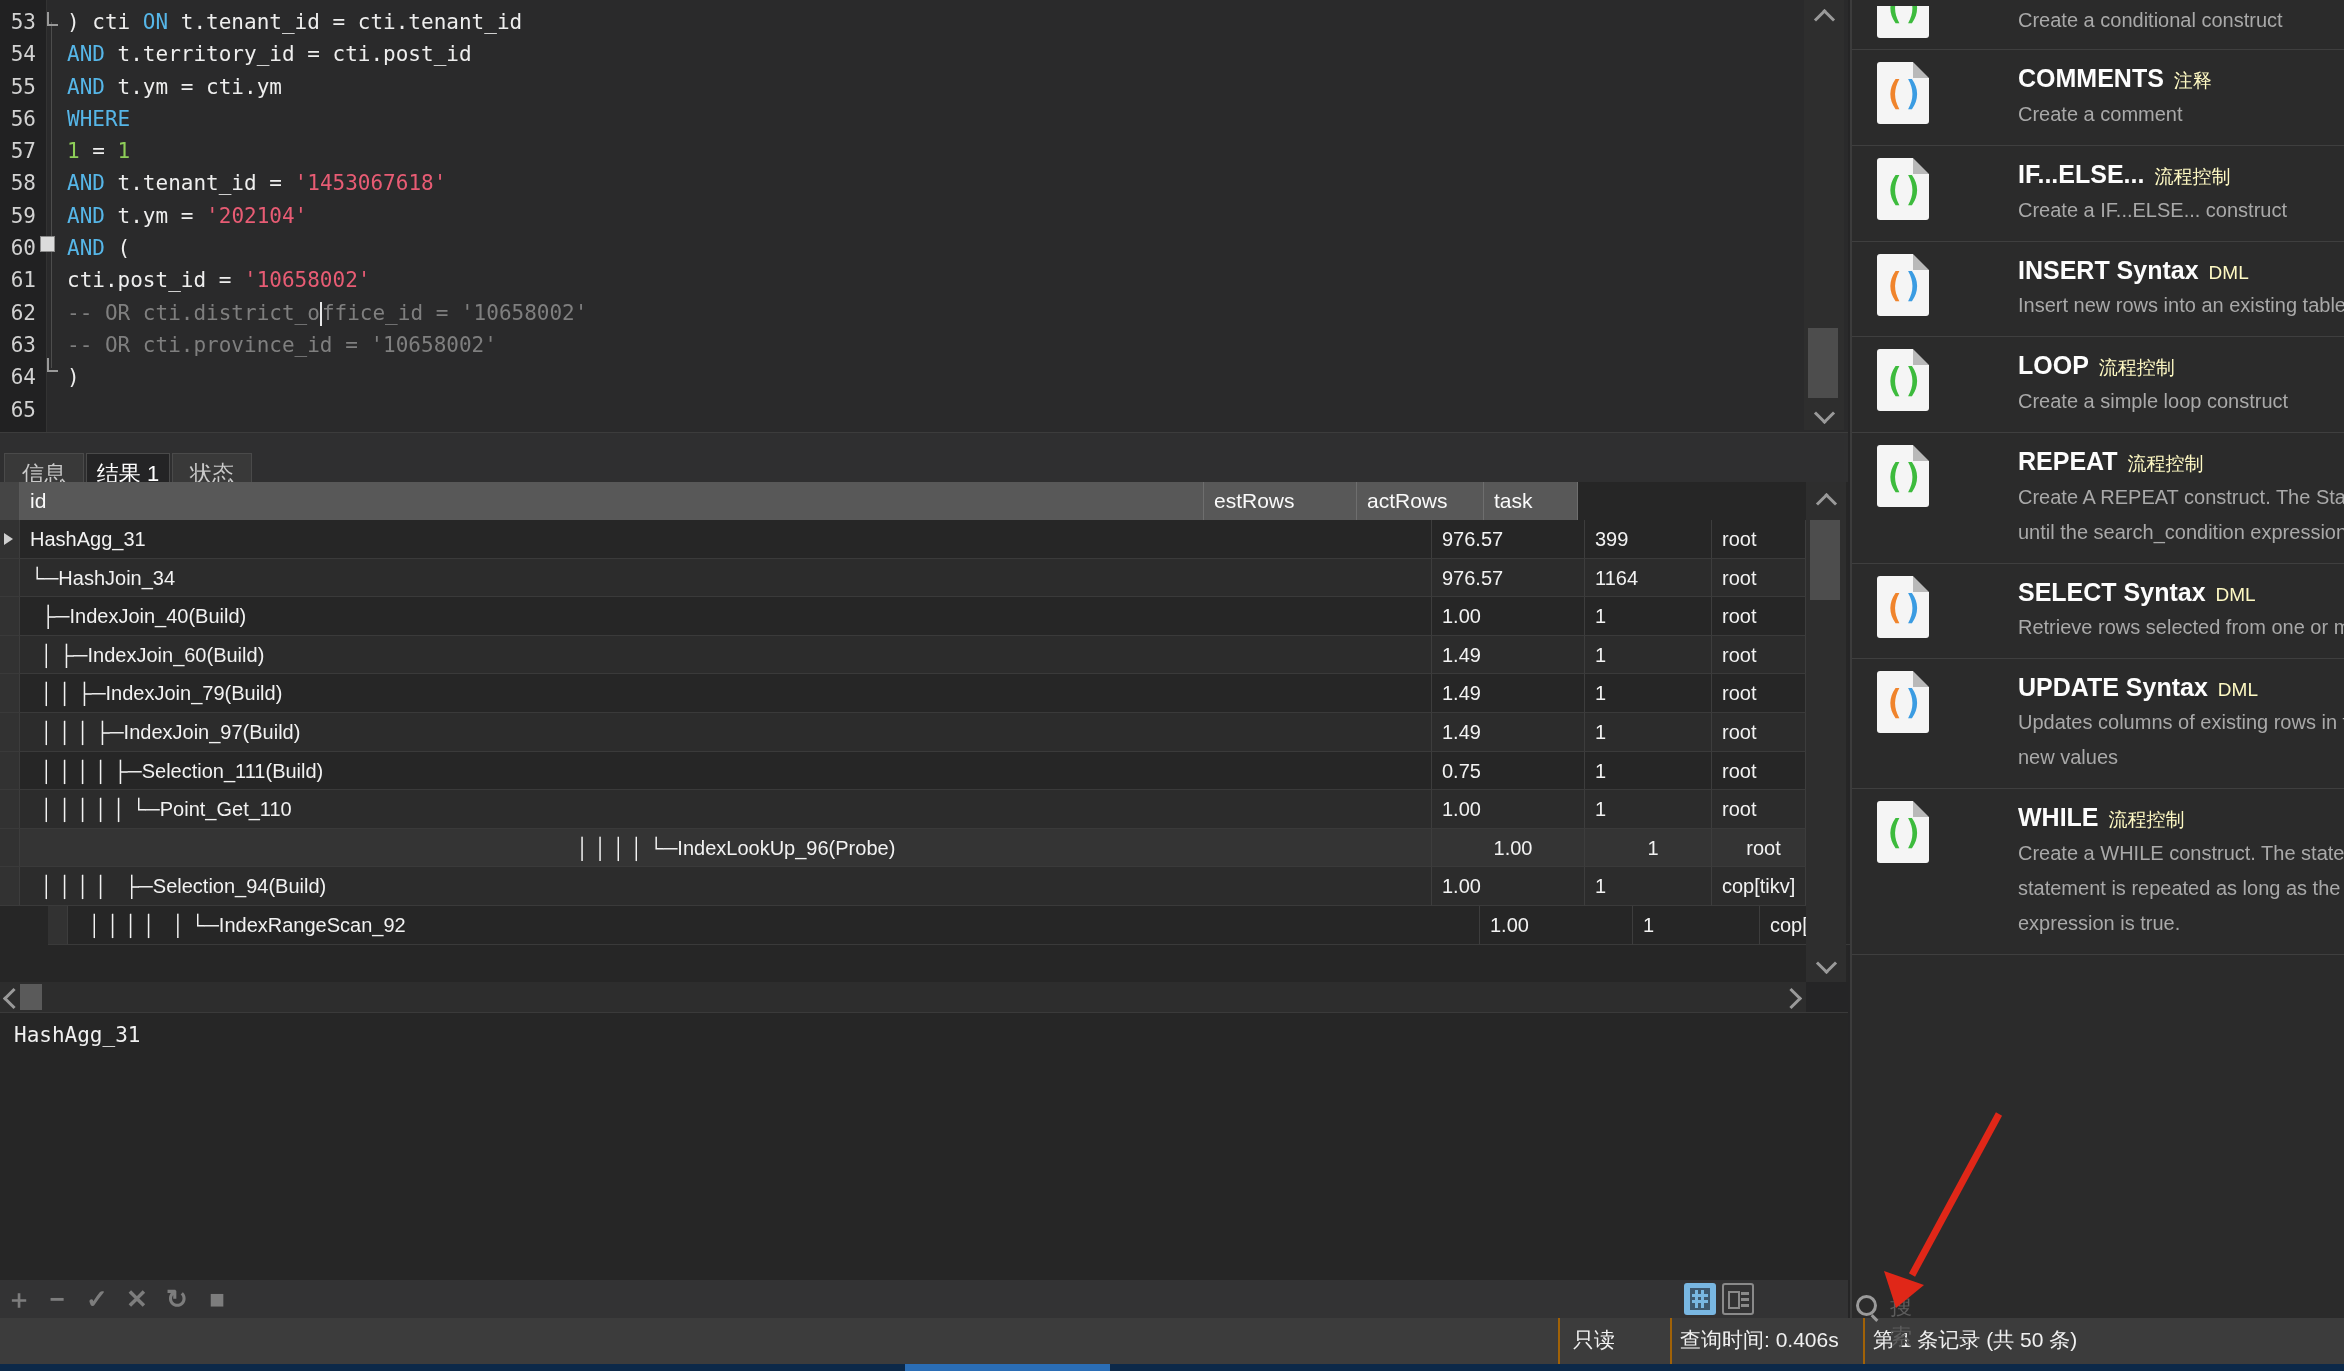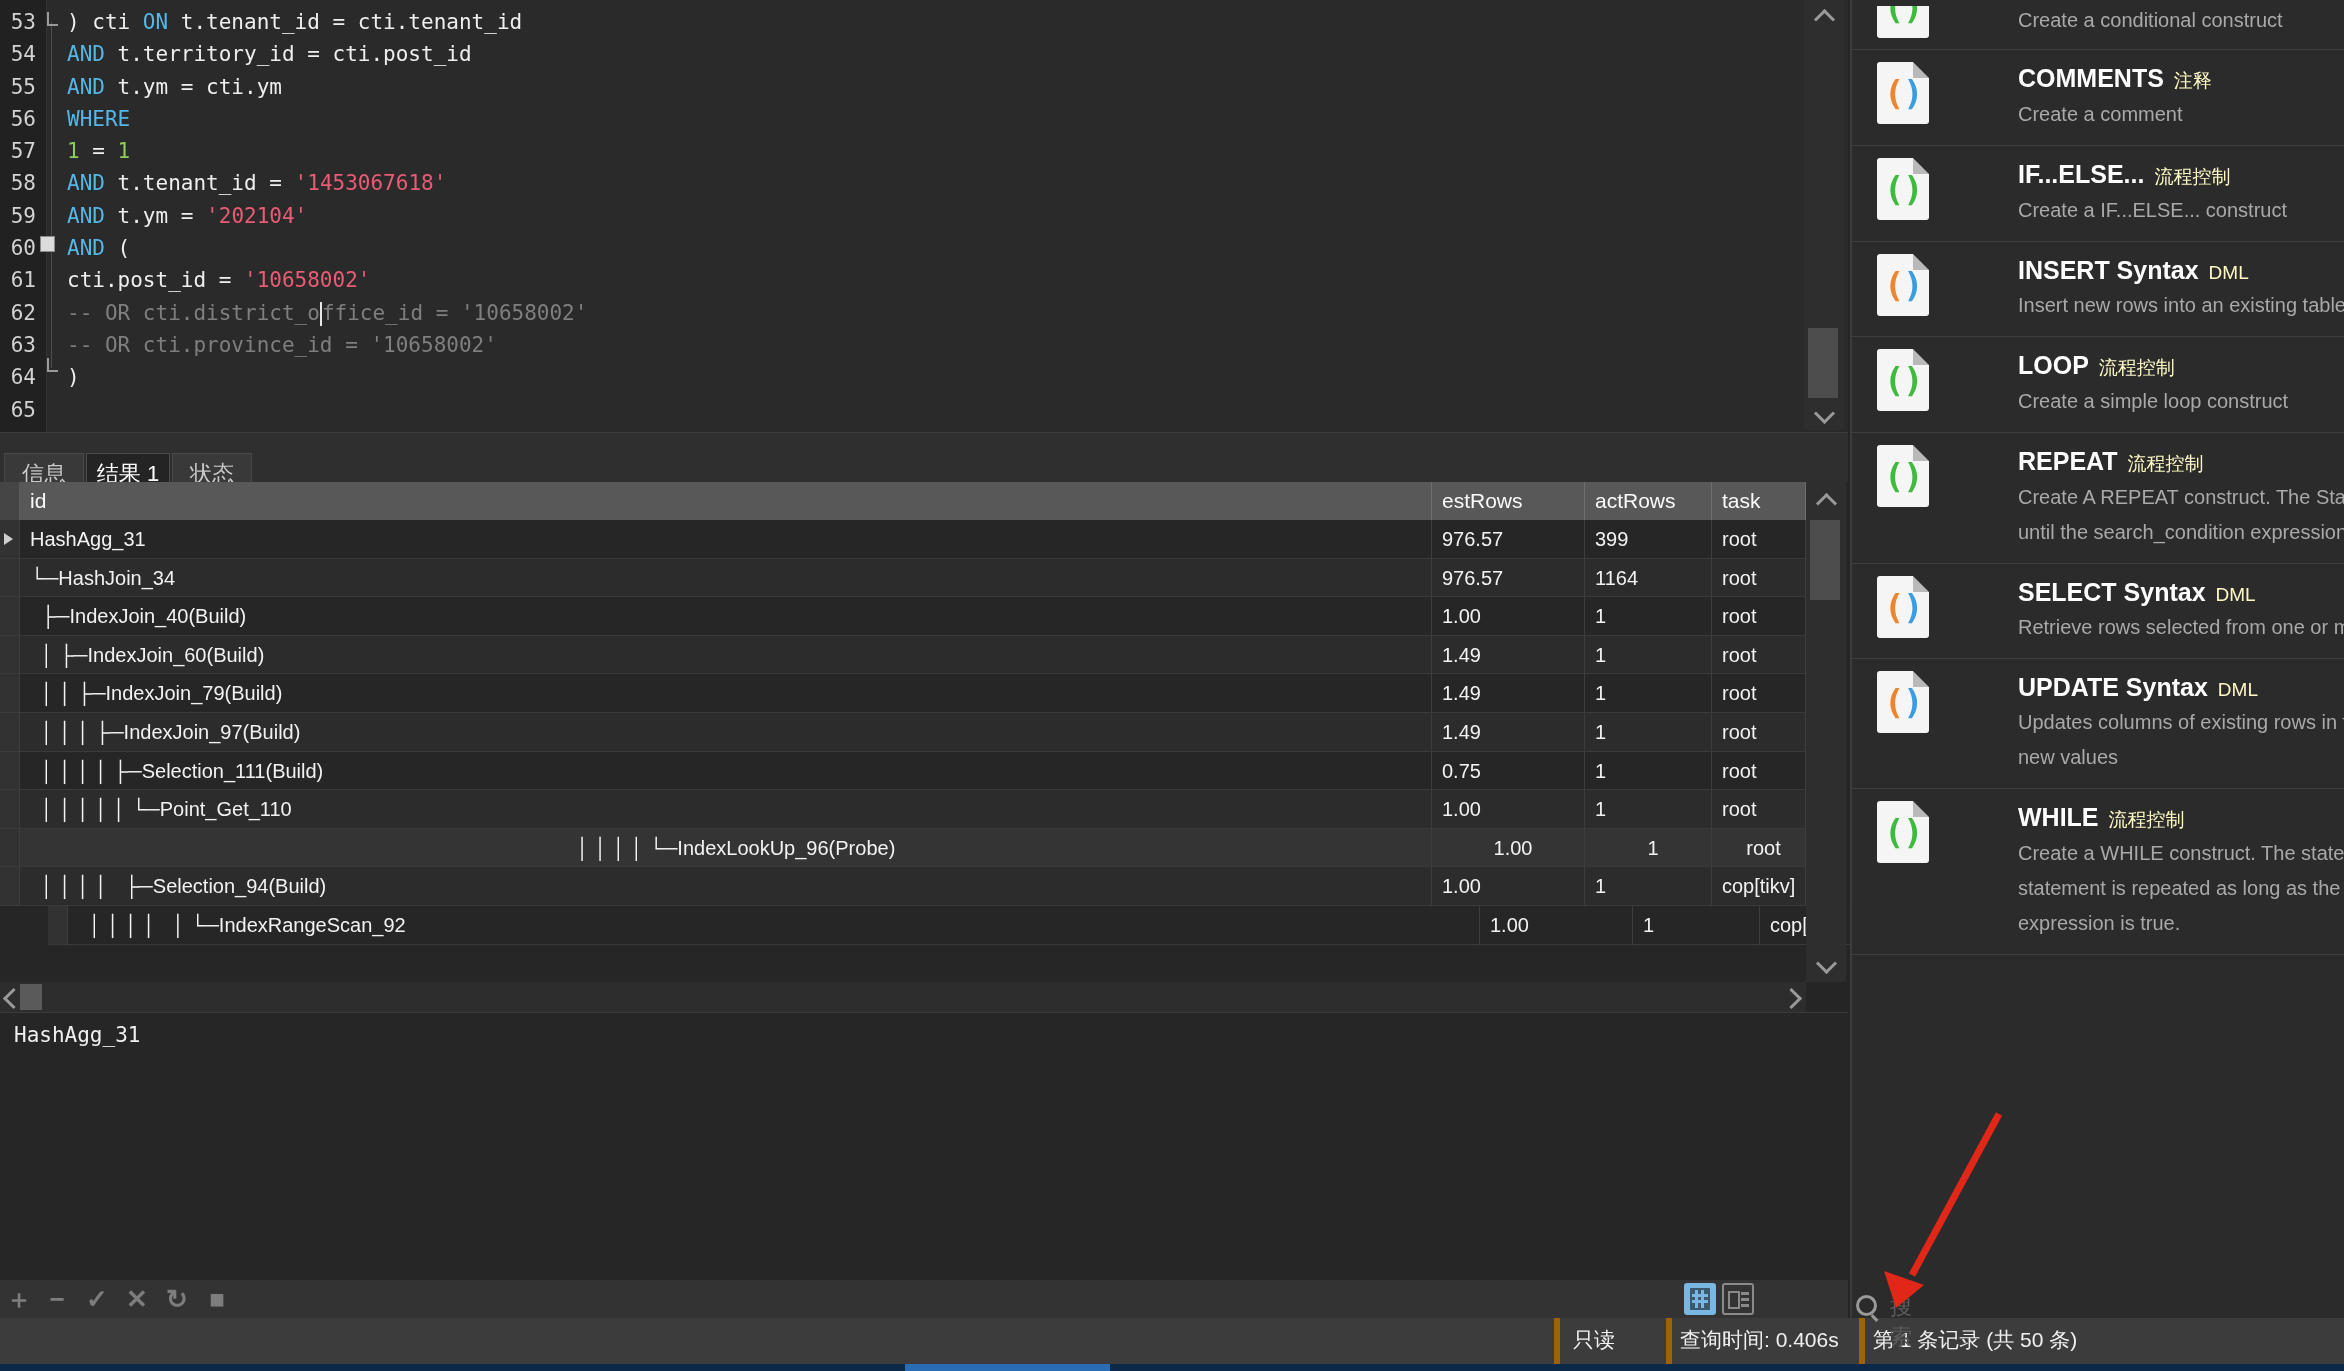--- a/index.html
+++ b/index.html
@@ -58,21 +58,21 @@
      background:linear-gradient(#3e586e,#3e586e);}
   .vt.gridbtn .g::before{content:"";position:absolute;left:2px;top:6px;right:2px;height:3px;background:#79b7e2;box-shadow:0 6px 0 #79b7e2;}
   .vt.gridbtn .g::after{content:"";position:absolute;top:2px;left:5px;bottom:2px;width:3px;background:#79b7e2;box-shadow:6px 0 0 #79b7e2;}
   .vt.formbtn{border:2px solid #8a8a8a;border-radius:3px;}
   .vt.formbtn::before{content:"";position:absolute;left:4px;top:6px;width:8px;height:14px;border:2px solid #8a8a8a;}
   .vt.formbtn::after{content:"";position:absolute;left:17px;top:7px;width:8px;height:3px;background:#8a8a8a;
        box-shadow:0 6px 0 #8a8a8a,0 12px 0 #8a8a8a;}
   
   .status-bar{position:absolute;left:0;top:1318px;width:2344px;height:46px;background:#3c3c3c;display:flex;overflow:hidden;}
   .sb-cell{flex:none;font-size:21px;line-height:44px;white-space:pre;overflow:hidden;box-sizing:border-box;
-           border-right:6px solid #a16207;color:#f0f0f0;}
+           border-right:2px solid #a16207;color:#f0f0f0;}
   .sb-sql{width:1560px;padding-left:8px;position:relative;}
   .sb-sql .l2{position:absolute;left:8px;top:38px;color:#cfcfcf;}
   .taskbar-strip{position:absolute;left:0;top:1364px;width:2344px;height:7px;background:#0c2949;}
   .taskbar-strip .seg{position:absolute;left:905px;top:0;width:205px;height:7px;background:#2a6db5;}
   
   .right-panel{position:absolute;left:1850px;top:0;width:494px;height:1318px;background:#2b2b2b;border-left:2px solid #3c3c3c;}
   .entry{position:relative;border-bottom:1px solid #3f3f3f;padding:14px 0 16px 166px;min-height:60px;box-sizing:border-box;}
   .entry .title{font-size:25px;font-weight:bold;color:#fdfdfd;display:inline;}
   .entry .badge{font-size:19px;color:#fef9c3;margin-left:10px;display:inline;margin-top:20px;}
   .entry .desc{font-size:20px;color:#a9a9a9;line-height:29px;white-space:pre;overflow:hidden;margin-top:6px;}
@@ -125,21 +125,21 @@
 
   <div class="tabs-bar" id="tabs-bar">
       <div class="tab" style="left: 4px; width: 80px;">信息</div>
       <div class="tab active" style="left: 86px; width: 84px;">结果 1</div>
       <div class="tab" style="left: 172px; width: 80px;">状态</div>
     </div>
 
   <div class="grid">
     <div class="grid-head" id="grid-head">
         <div class="gh gutter" style="width: 20px;"></div>
-        <div class="gh" style="width: 1412px;">id</div>
+        <div class="gh" style="width: 1184px;">id</div>
         <div class="gh" style="width: 153px;">estRows</div>
         <div class="gh" style="width: 127px;">actRows</div>
         <div class="gh" style="width: 94px;">task</div>
       </div>
     <div id="grid-body">
         <div class="grow" style="top: 38px;">
           <div class="gc gutter" style="width: 20px;"><div class="cur-marker"></div></div>
           <div class="gc" style="width: 1412px; background: rgb(38, 38, 38);">HashAgg_31</div>
           <div class="gc" style="width: 153px; background: rgb(38, 38, 38);">976.57</div>
           <div class="gc" style="width: 127px; background: rgb(38, 38, 38);">399</div>

